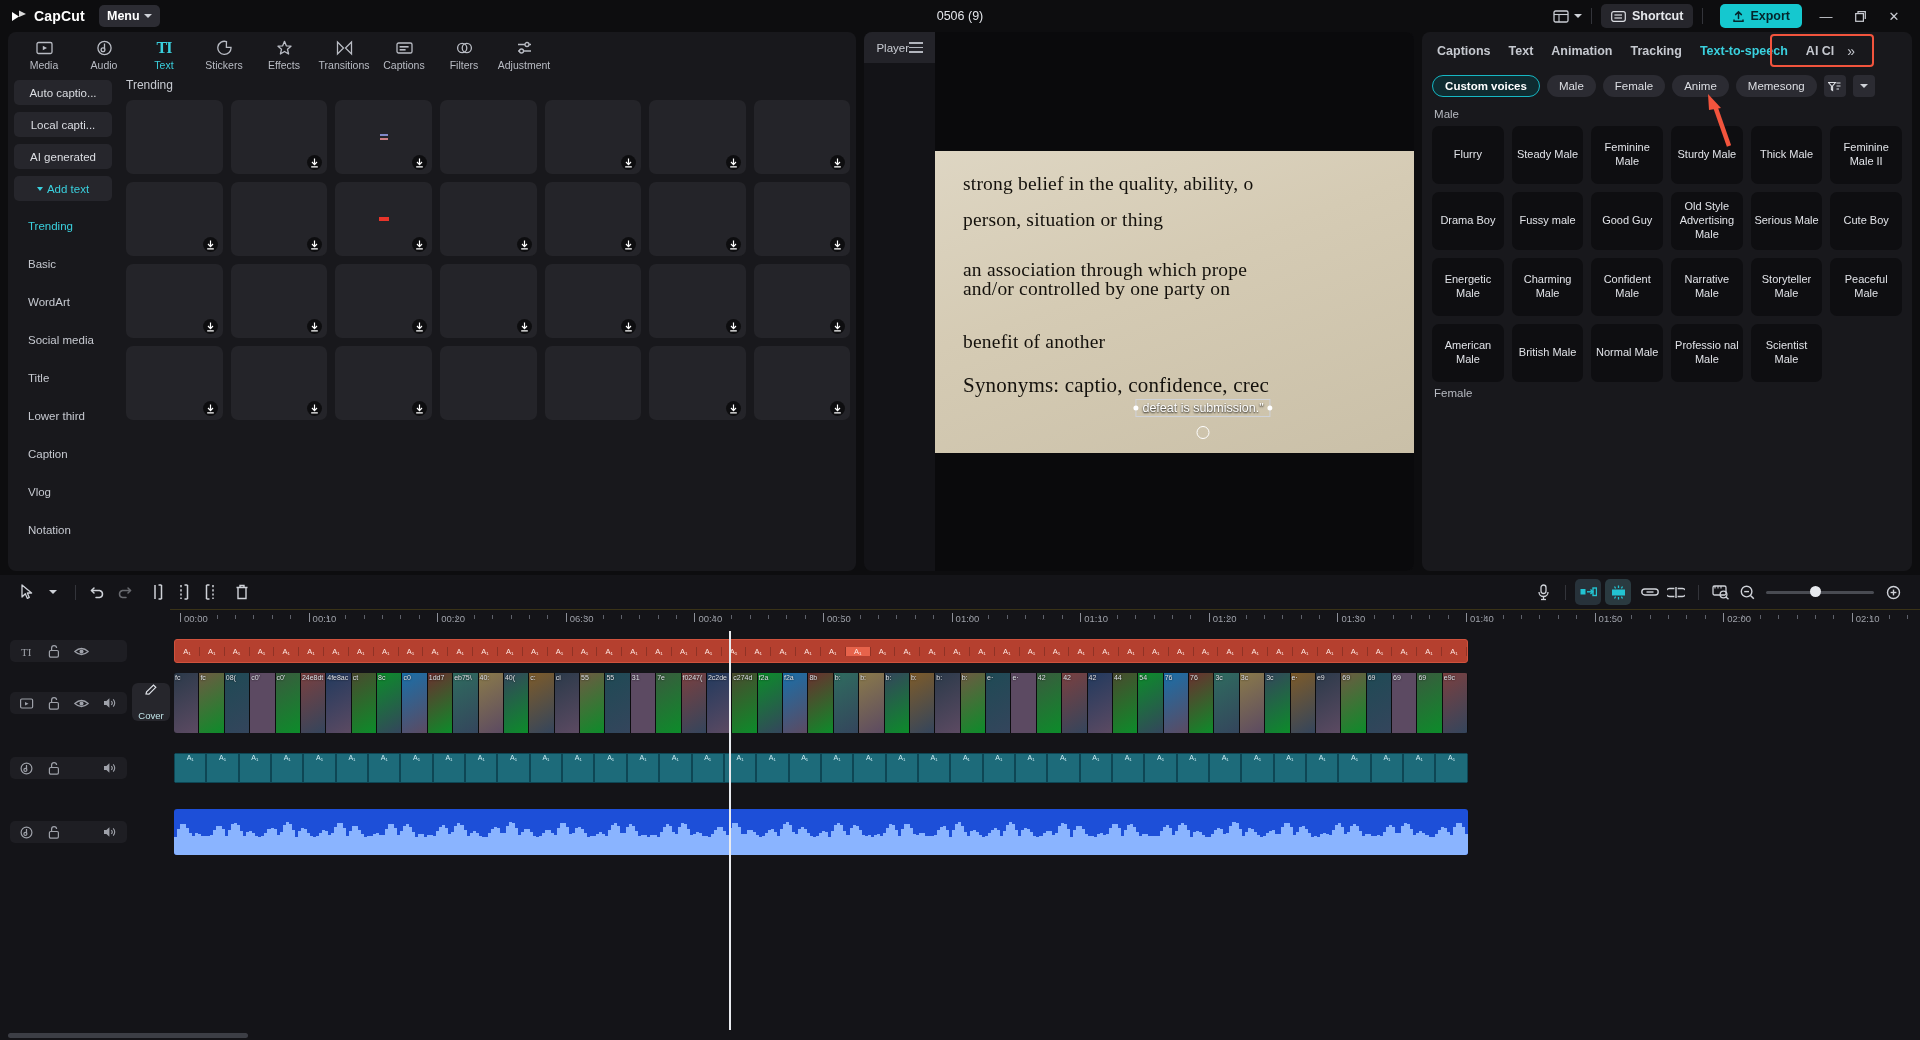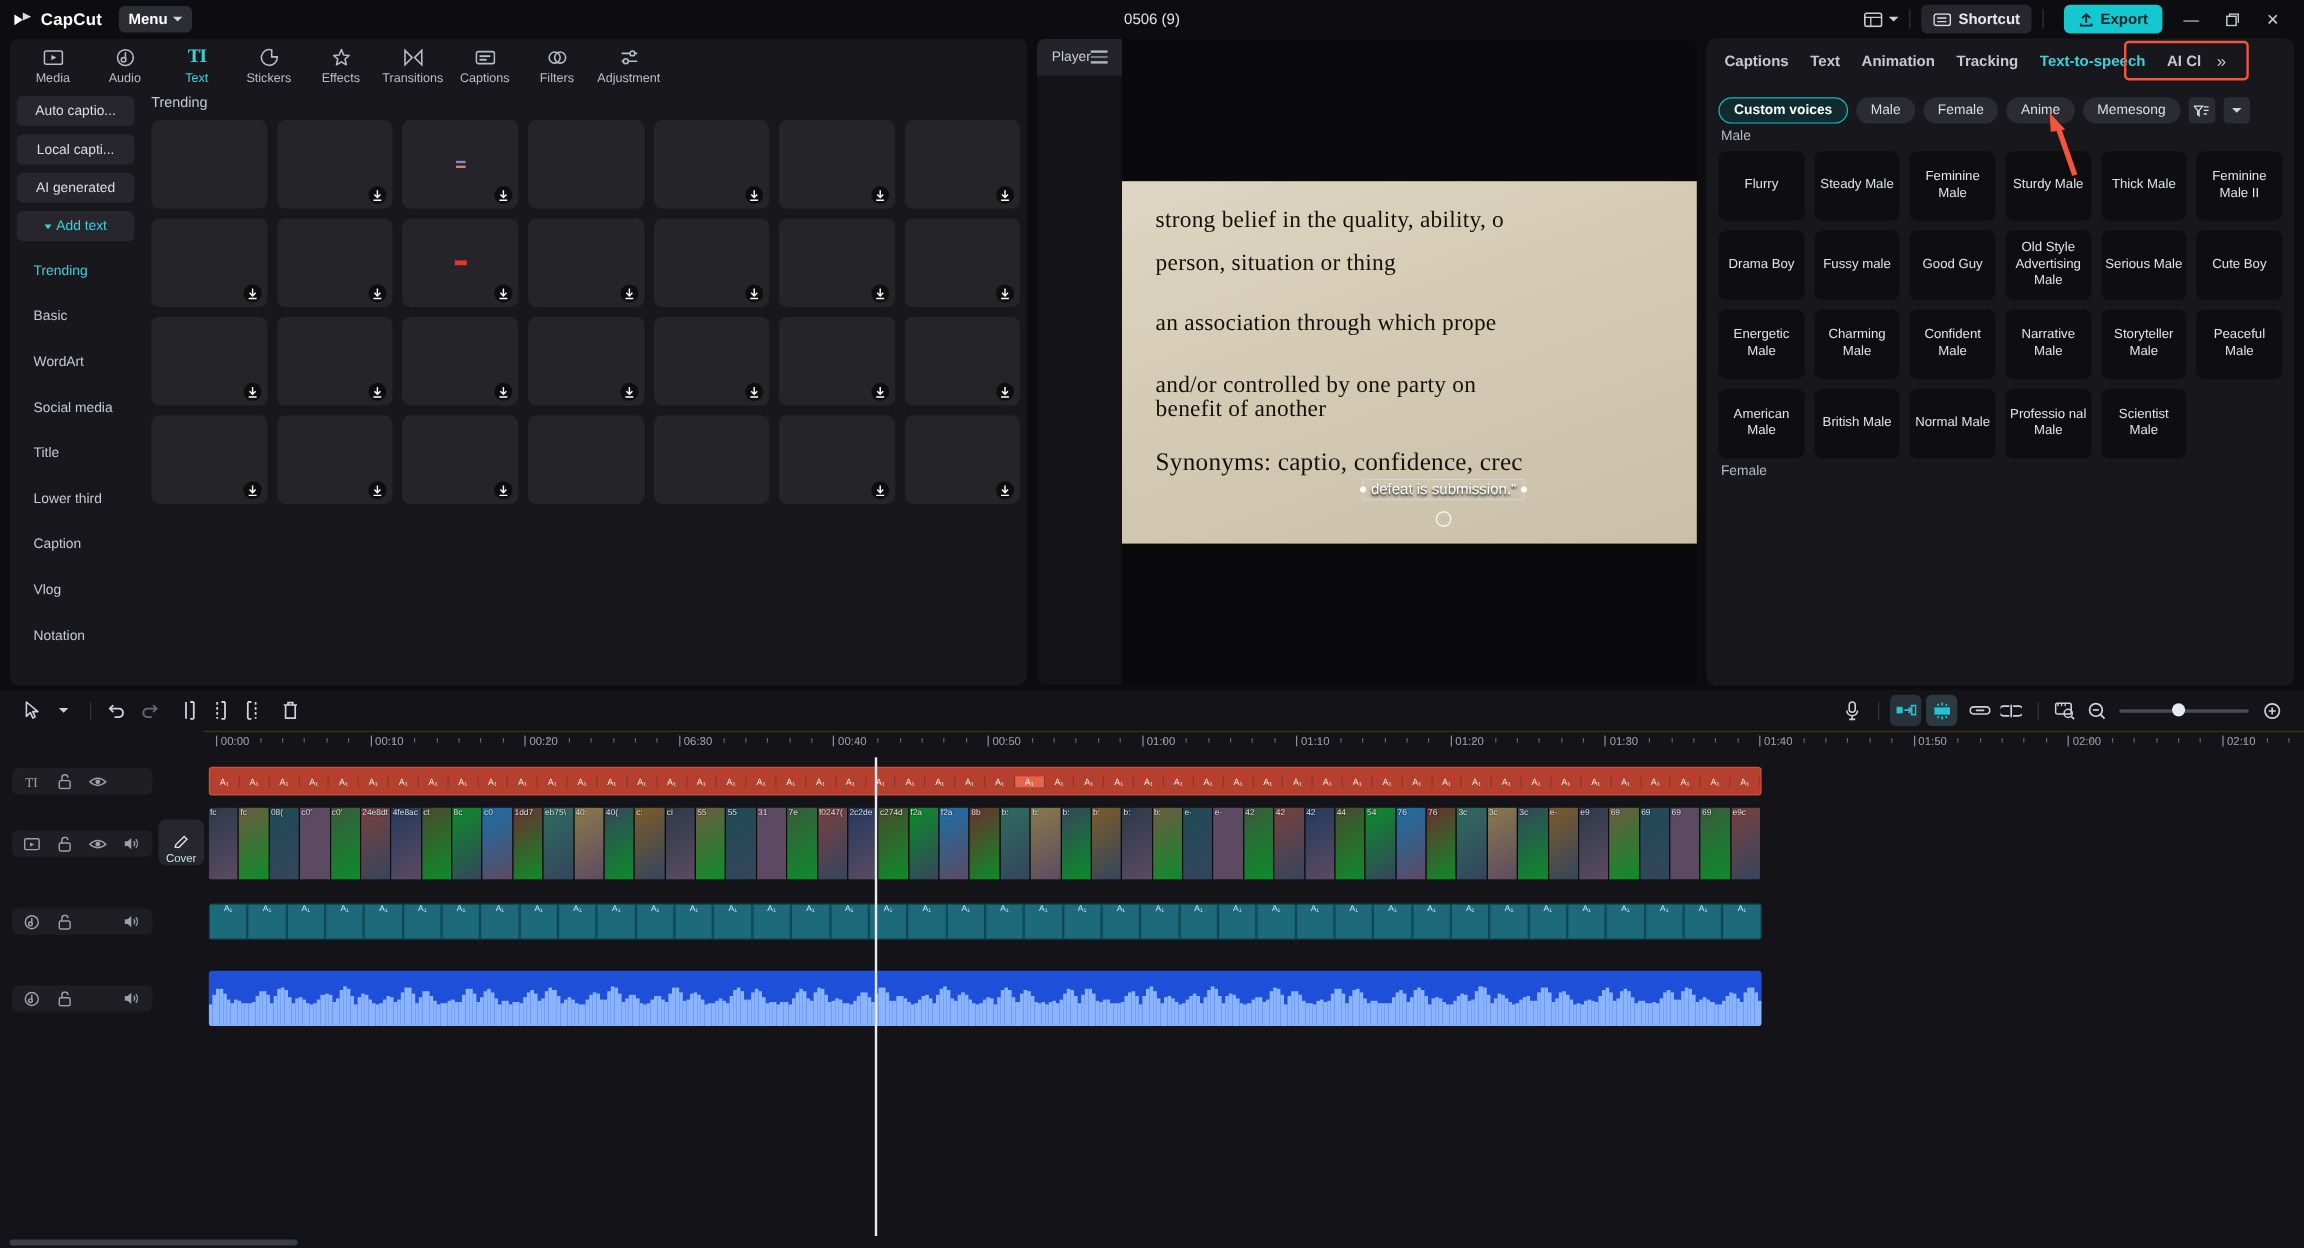--- a/index.html
+++ b/index.html
@@ -128,21 +128,21 @@
   }
   .rp-tabs { height: 37px; display: flex; align-items: center; padding: 0 6px; gap: 0; position: relative; }
   .rp-tab { font-size: 12.5px; color: #c5c8cf; font-weight: bold; padding: 6px 9px; white-space: nowrap; }
   .rp-tab.active { color: #3ad0de; }
   .tab-highlight {
     position: absolute; border: 2.2px solid #f2543d; border-radius: 4px;
     left: 348px; top: 2px; width: 104px; height: 33px; pointer-events: none;
   }
   .rp-chev { color: #c5c8cf; font-size: 14px; padding: 0 4px; }
 
-  .filter-row { height: 34px; display: flex; align-items: flex-end; gap: 7px; padding: 0 10px; }
+  .filter-row { height: 34px; display: flex; align-items: center; gap: 7px; padding: 0 10px; }
   .fchip {
     height: 22px; border-radius: 11px; background: #2b2b32; display: flex; align-items: center;
     padding: 0 12px; font-size: 11.5px; color: #dcdee3; white-space: nowrap;
   }
   .fchip.sel { background: #0f2b30; border: 1.3px solid #16b8c4; color: #fff; font-weight: bold; }
   .fbtn { width: 22px; height: 22px; border-radius: 4px; background: #2b2b32; display: flex; align-items: center; justify-content: center; }
   .voice-scroll { flex: 1; overflow: hidden; padding: 0 10px; position: relative; }
   .grp-label { font-size: 11.5px; color: #b7bac1; padding: 5px 0 6px 2px; }
   .voice-grid { display: grid; grid-template-columns: repeat(6, 1fr); gap: 8px; }
   .voice {
@@ -179,21 +179,21 @@
   .tick-lbl { position: absolute; top: 3px; font-size: 9.5px; color: #9fa2aa; padding-left: 4px; white-space: nowrap; }
 
   .tracks-area { flex: 1; position: relative; overflow: hidden; }
   .track-head {
     width: 170px; flex: 0 0 170px; display: flex; align-items: center; gap: 0; padding-left: 10px; position: relative;
   }
   .th-pill { display: flex; align-items: center; gap: 14px; background: #1e1e23; border-radius: 5px; height: 22px; padding: 0 10px; }
   .th-ico { color: #9ea1a9; display: flex; align-items: center; }
   .cover-btn {
     position: absolute; left: 132px; width: 38px; height: 38px; background: #26262c; border-radius: 6px;
-    display: flex; flex-direction: column; align-items: center; justify-content: flex-end; gap: 1px;
+    display: flex; flex-direction: column; align-items: center; justify-content: space-between; gap: 1px;
   }
   .cover-lbl { font-size: 9.5px; color: #c3e6ea; }
 
   .clip-text {
     position: absolute; height: 24px; background: #b5402f; border-radius: 3px; top: 0;
     display: flex; align-items: center; overflow: hidden; border: 1px solid #d0523d;
   }
   .ct-seg { flex: 1; border-right: 1px solid #8f3225; display: flex; align-items: center; justify-content: center; font-size: 7.5px; color: #ffe9e4; overflow: hidden; }
   .ct-seg.selhl { background: #e7634b; }
 
@@ -623,21 +623,21 @@
         <span class="hamb">
             <i></i>
             <i></i>
             <i></i>
           </span>
       </div>
       <div class="stage">
         <div class="video" id="videoCanvas">
             <div class="vline" style="top: 222px; left: 28px; font-size: 21px;">Synonyms: captio, confidence, crec</div>
             <div class="vline" style="top: 180px; left: 28px;">benefit of another</div>
-            <div class="vline" style="top: 160px; left: 28px;">and/or controlled by one party on</div>
+            <div class="vline" style="top: 127px; left: 28px;">and/or controlled by one party on</div>
             <div class="vline" style="top: 108px; left: 28px;">an association through which prope</div>
             <div class="vline" style="top: 58px; left: 28px;">person, situation or thing</div>
             <div class="vline" style="top: 22px; left: 28px;">strong belief in the quality, ability, o</div>
           <div class="sub-box">defeat is submission."</div>
           <div class="rot-handle"></div>
         </div>
       </div>
       <div class="player-foot">
         <span class="time-cur">00:00:44:26</span>
         <span class="time-sep">/</span>

